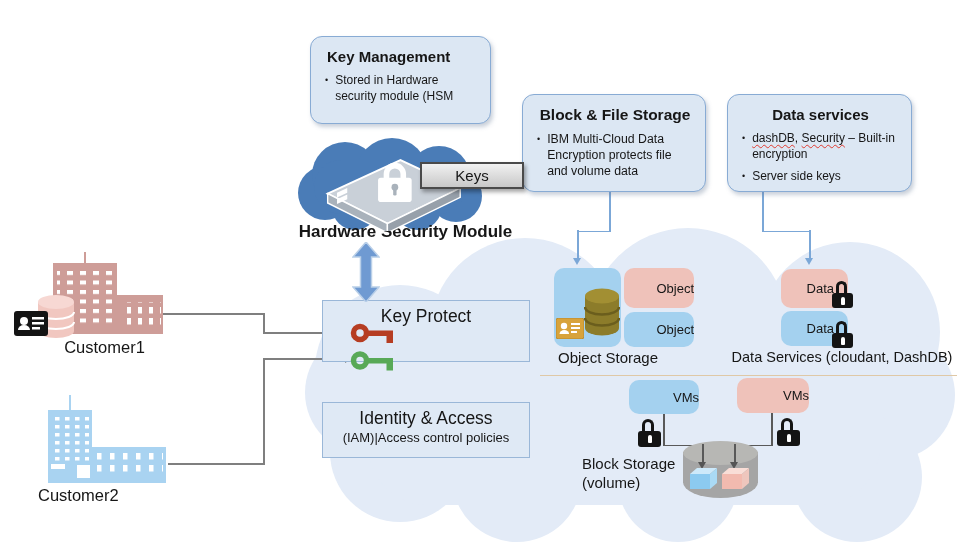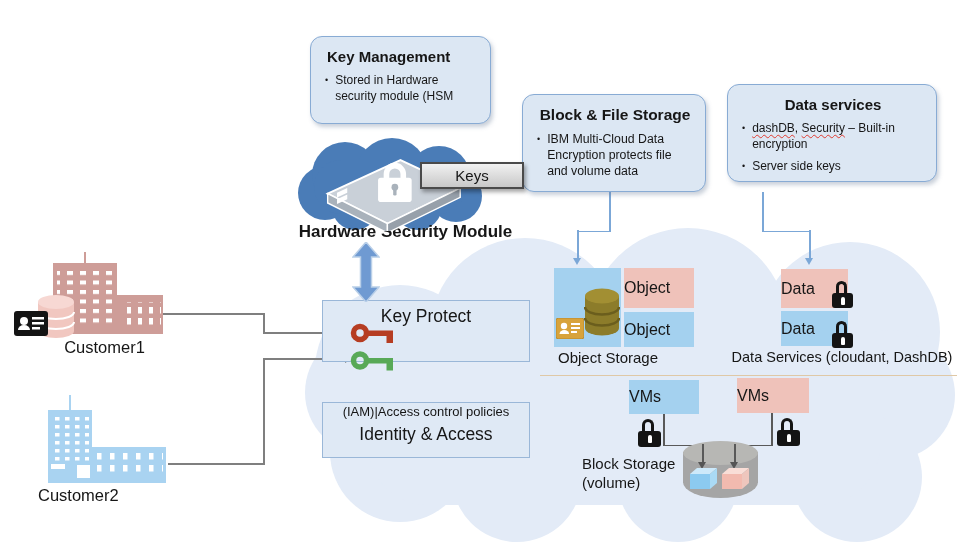--- a/index.html
+++ b/index.html
@@ -15,22 +15,22 @@
   .callout{position:absolute;background:#dce7f3;border:1.5px solid #88abd4;border-radius:12px;
            box-shadow:2px 3px 4px rgba(100,120,150,.35);z-index:5;padding:9px 10px 6px 12px;box-sizing:border-box;}
   .callout-title{font-weight:700;font-size:15px;margin:2px 0 8px 4px;}
   .bullet{display:flex;gap:7px;font-size:12px;line-height:1.3;margin:0 0 7px 2px;}
   .bullet .dot{font-size:9px;padding-top:2px;}
   .wavy{text-decoration:underline;text-decoration-style:wavy;text-decoration-color:#e03b2f;
         text-decoration-thickness:1px;text-underline-offset:2px;}
   
   .panel{position:absolute;background:#dfe9f5;border:1px solid #9ab7d8;box-sizing:border-box;z-index:3;}
   
-  .cbox{position:absolute;display:flex;align-items:center;justify-content:flex-start;
-        font-size:16px;z-index:3;box-sizing:border-box;}
+  .cbox{position:absolute;display:flex;align-items:center;justify-content:flex-end;
+        font-size:13px;z-index:3;box-sizing:border-box;border-radius:10px;}
   .pinkbox{background:#efc2ba;}
   .bluebox{background:#a4d1ef;}
   
   .hline{position:absolute;height:1.5px;z-index:2;}
   .vline{position:absolute;width:1.5px;z-index:2;}
   .gray{background:#7f7f7f;}
   .bluel{background:#7ba7d7;}
   .dark{background:#595959;}
   .arr-down-blue{position:absolute;width:0;height:0;border-left:4.5px solid transparent;
                  border-right:4.5px solid transparent;border-top:7.5px solid #7ba7d7;z-index:2;}
@@ -79,21 +79,21 @@
   </div>
 
   <div class="callout" style="left:522px;top:94px;width:184px;height:98px;">
     <div class="callout-title ctr" style="font-size:15.5px;margin-left:0;">Block &amp; File Storage</div>
     <div class="bullet" style="font-size:12.3px;">
       <span class="dot">•</span>
       <span style="max-width:146px;display:inline-block;">IBM Multi-Cloud Data Encryption protects file and volume data</span>
     </div>
   </div>
 
-  <div class="callout" style="left:727px;top:84px;width:210px;height:98px;">
+  <div class="callout" style="left:727px;top:94px;width:185px;height:98px;">
     <div class="callout-title ctr" style="margin-left:0;">Data services</div>
     <div class="bullet">
       <span class="dot">•</span>
       <span style="max-width:152px;display:inline-block;"><span class="wavy">dashDB</span><span>, </span><span class="wavy">Security</span><span> – Built-in encryption</span></span>
     </div>
     <div class="bullet">
       <span class="dot">•</span>
       <span>Server side keys</span>
     </div>
   </div>
@@ -144,22 +144,22 @@
     <rect x="16" y="9.5" width="27" height="5.5" fill="currentColor"></rect>
     <rect x="36.5" y="14" width="6.5" height="8" fill="currentColor"></rect>
   </svg>
   <svg class="abs" style="left:350px;top:348px;width:48px;height:25px;z-index:4;color:#58a957;" viewBox="0 0 48 24">
     <circle cx="10" cy="12" r="6.5" fill="none" stroke="currentColor" stroke-width="5.5"></circle>
     <rect x="16" y="9.5" width="27" height="5.5" fill="currentColor"></rect>
     <rect x="36.5" y="14" width="6.5" height="8" fill="currentColor"></rect>
   </svg>
 
   <div class="panel" style="left:322px;top:402px;width:208px;height:56px;">
+    <div class="ctr" style="font-size:17.5px;margin-top:5px;">Identity &amp; Access</div>
     <div class="ctr" style="font-size:13px;margin-top:1px;">(IAM)|Access control policies</div>
-    <div class="ctr" style="font-size:17.5px;margin-top:5px;">Identity &amp; Access</div>
   </div>
 
   <svg class="abs" style="left:28px;top:252px;width:140px;height:84px;z-index:2;" viewBox="0 0 140 84">
     <defs>
       <pattern id="pw1" width="13" height="9.5" patternUnits="userSpaceOnUse">
         <rect width="6" height="4" fill="#ffffff"></rect>
       </pattern>
       <pattern id="pw2" width="11" height="11" patternUnits="userSpaceOnUse">
         <rect width="4" height="6.5" fill="#ffffff"></rect>
       </pattern>

